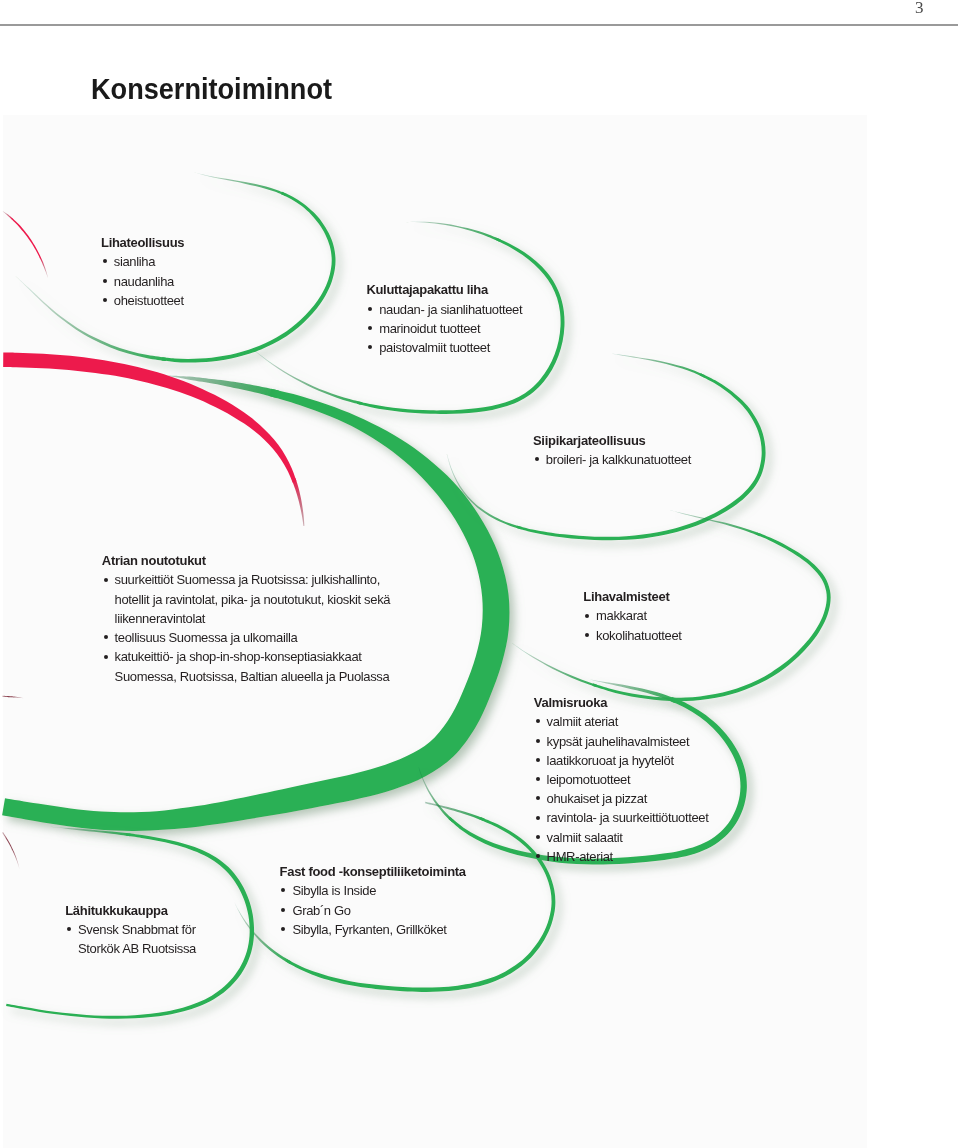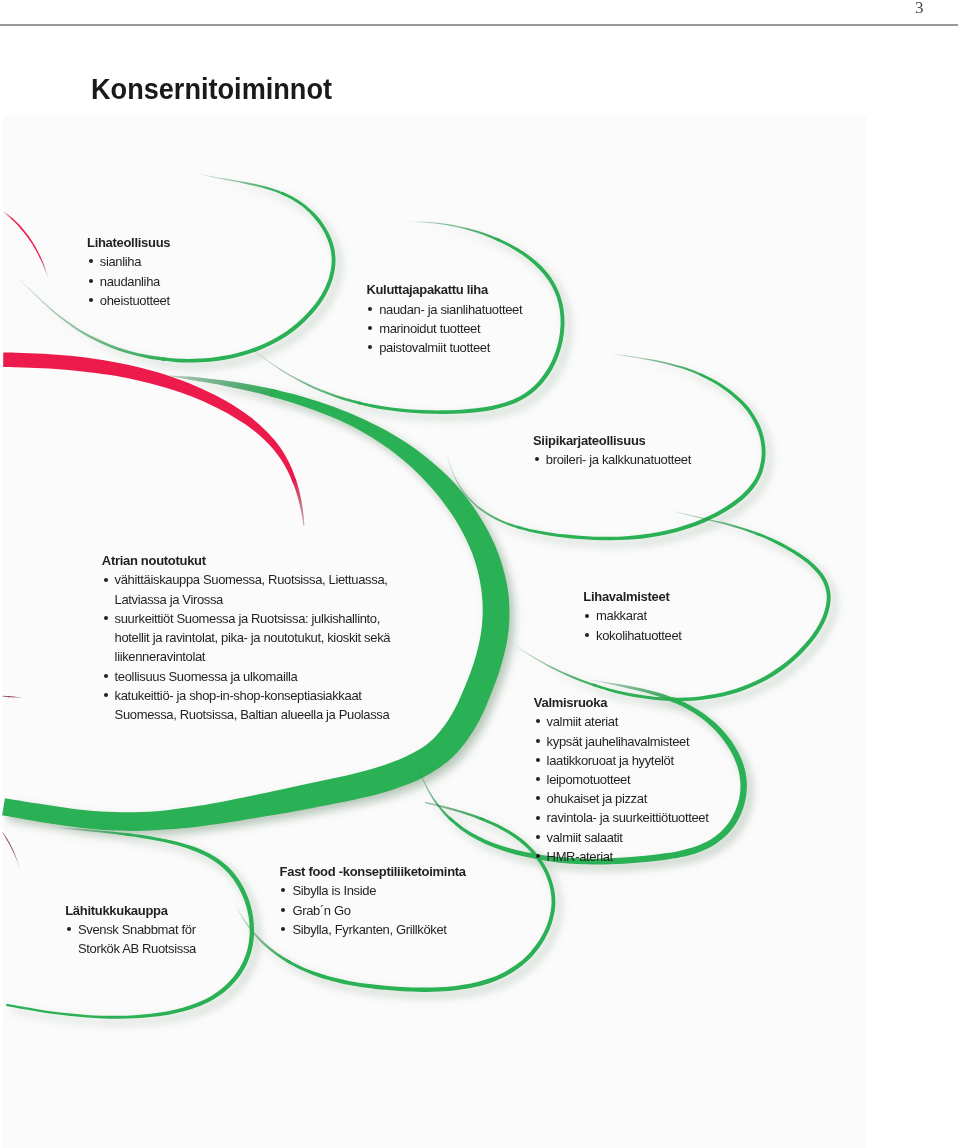--- a/index.html
+++ b/index.html
@@ -168,21 +168,21 @@
           <path d="M2.17,696.85 C2.25,696.85 2.48,696.86 2.65,696.87 C2.82,696.88 3.01,696.89 3.17,696.90 C3.34,696.91 3.49,696.91 3.65,696.92 C3.82,696.93 4.01,696.94 4.17,696.95 C4.34,696.96 4.49,696.96 4.65,696.97 C4.82,696.98 5.01,696.99 5.17,697.00 C5.34,697.01 5.49,697.01 5.65,697.02 C5.82,697.03 6.00,697.04 6.17,697.05 C6.34,697.06 6.60,697.07 6.69,697.08 L6.75,695.98 C6.66,695.97 6.40,695.96 6.23,695.95 C6.06,695.94 5.88,695.93 5.71,695.92 C5.54,695.92 5.39,695.91 5.23,695.90 C5.06,695.89 4.88,695.88 4.71,695.87 C4.54,695.87 4.39,695.86 4.23,695.85 C4.06,695.84 3.88,695.83 3.71,695.82 C3.54,695.82 3.39,695.81 3.23,695.80 C3.06,695.79 2.87,695.78 2.70,695.77 C2.54,695.77 2.31,695.75 2.23,695.75 Z" fill="url(#g17)"></path>
           <path d="M11.75,697.34 C11.98,697.35 12.64,697.39 13.08,697.41 C13.53,697.44 13.97,697.47 14.41,697.50 C14.86,697.53 15.30,697.56 15.74,697.60 C16.18,697.63 16.62,697.67 17.07,697.71 C17.52,697.74 17.98,697.77 18.43,697.81 C18.88,697.84 19.32,697.88 19.76,697.92 C20.20,697.96 20.64,698.00 21.09,698.04 C21.53,698.09 21.96,698.13 22.41,698.18 C22.86,698.23 23.55,698.32 23.78,698.35 L23.82,698.05 C23.60,698.01 22.92,697.87 22.47,697.78 C22.03,697.70 21.60,697.62 21.16,697.54 C20.72,697.46 20.28,697.38 19.84,697.31 C19.40,697.24 18.96,697.17 18.51,697.10 C18.07,697.03 17.60,696.96 17.15,696.90 C16.70,696.84 16.26,696.80 15.82,696.75 C15.38,696.70 14.93,696.65 14.49,696.60 C14.05,696.56 13.60,696.51 13.16,696.47 C12.71,696.43 12.05,696.37 11.83,696.35 Z" fill="url(#g18)"></path>
         </g>
         <g>
           <path d="M6.53,839.55 C6.67,839.80 7.11,840.54 7.40,841.04 C7.69,841.53 7.97,842.04 8.25,842.54 C8.53,843.04 8.81,843.54 9.09,844.05 C9.37,844.55 9.64,845.06 9.91,845.56 C10.18,846.07 10.45,846.58 10.71,847.09 C10.97,847.61 11.23,848.12 11.49,848.63 C11.74,849.15 12.12,849.93 12.24,850.19 L13.06,849.80 C12.93,849.54 12.57,848.75 12.32,848.23 C12.06,847.71 11.81,847.19 11.55,846.67 C11.29,846.15 11.03,845.63 10.76,845.12 C10.50,844.60 10.23,844.09 9.96,843.58 C9.68,843.07 9.41,842.56 9.12,842.05 C8.84,841.54 8.56,841.04 8.27,840.54 C7.98,840.04 7.54,839.29 7.39,839.04 Z" fill="#8d4552"></path>
           <path d="M2.19,832.67 C2.28,832.80 2.51,833.15 2.69,833.41 C2.86,833.67 3.05,833.96 3.22,834.22 C3.39,834.48 3.54,834.71 3.70,834.97 C3.87,835.23 4.06,835.52 4.22,835.79 C4.39,836.05 4.54,836.28 4.70,836.54 C4.86,836.81 5.05,837.10 5.21,837.36 C5.37,837.63 5.52,837.86 5.68,838.13 C5.84,838.39 6.01,838.68 6.18,838.95 C6.34,839.23 6.59,839.65 6.67,839.78 L7.53,839.28 C7.45,839.14 7.20,838.72 7.03,838.44 C6.87,838.16 6.69,837.88 6.53,837.61 C6.37,837.34 6.22,837.10 6.06,836.84 C5.90,836.57 5.71,836.28 5.55,836.01 C5.38,835.75 5.23,835.51 5.07,835.25 C4.90,834.99 4.71,834.70 4.54,834.43 C4.38,834.17 4.23,833.94 4.06,833.68 C3.88,833.42 3.69,833.12 3.52,832.86 C3.35,832.60 3.11,832.24 3.03,832.12 Z" fill="url(#g19)"></path>
           <path d="M12.09,849.87 C12.26,850.22 12.75,851.25 13.06,851.94 C13.38,852.63 13.69,853.32 13.99,854.02 C14.29,854.71 14.58,855.41 14.87,856.11 C15.15,856.82 15.43,857.52 15.71,858.23 C15.99,858.93 16.26,859.64 16.53,860.35 C16.79,861.06 17.05,861.77 17.29,862.49 C17.54,863.21 17.78,863.93 18.01,864.65 C18.24,865.38 18.46,866.10 18.67,866.83 C18.88,867.56 19.17,868.66 19.27,869.03 L19.57,868.96 C19.48,868.59 19.23,867.47 19.05,866.73 C18.87,865.99 18.68,865.25 18.48,864.51 C18.28,863.78 18.07,863.04 17.85,862.31 C17.63,861.58 17.40,860.85 17.16,860.13 C16.93,859.40 16.69,858.68 16.43,857.96 C16.17,857.24 15.90,856.52 15.63,855.81 C15.35,855.10 15.06,854.39 14.77,853.68 C14.47,852.98 14.17,852.28 13.86,851.58 C13.55,850.88 13.07,849.84 12.91,849.49 Z" fill="url(#g20)"></path>
         </g>
       </g>
   </svg>
-  <div class="blk" style="left:87px;top:233.0px">
+  <div class="blk" style="left:101px;top:233.0px">
     <div class="h">Lihateollisuus</div>
     <div class="ul">
       <div class="li">
         <span class="bu"></span>
         <span class="tx">sianliha</span>
       </div>
       <div class="li">
         <span class="bu"></span>
         <span class="tx">naudanliha</span>
       </div>
@@ -214,25 +214,20 @@
       </div>
       <div class="li">
         <span class="bu"></span>
         <span class="tx">paistovalmiit tuotteet</span>
       </div>
     </div>
   </div>
   <div class="blk" style="left:101.8px;top:551.2px">
     <div class="h">Atrian noutotukut</div>
     <div class="ul">
-      <div class="li">
-        <span class="bu"></span>
-        <span class="tx">vähittäiskauppa Suomessa, Ruotsissa, Liettuassa,</span>
-        <span class="tx">Latviassa ja Virossa</span>
-      </div>
       <div class="li">
         <span class="bu"></span>
         <span class="tx">suurkeittiöt Suomessa ja Ruotsissa: julkishallinto,</span>
         <span class="tx">hotellit ja ravintolat, pika- ja noutotukut, kioskit sekä</span>
         <span class="tx">liikenneravintolat</span>
       </div>
       <div class="li">
         <span class="bu"></span>
         <span class="tx">teollisuus Suomessa ja ulkomailla</span>
       </div>

